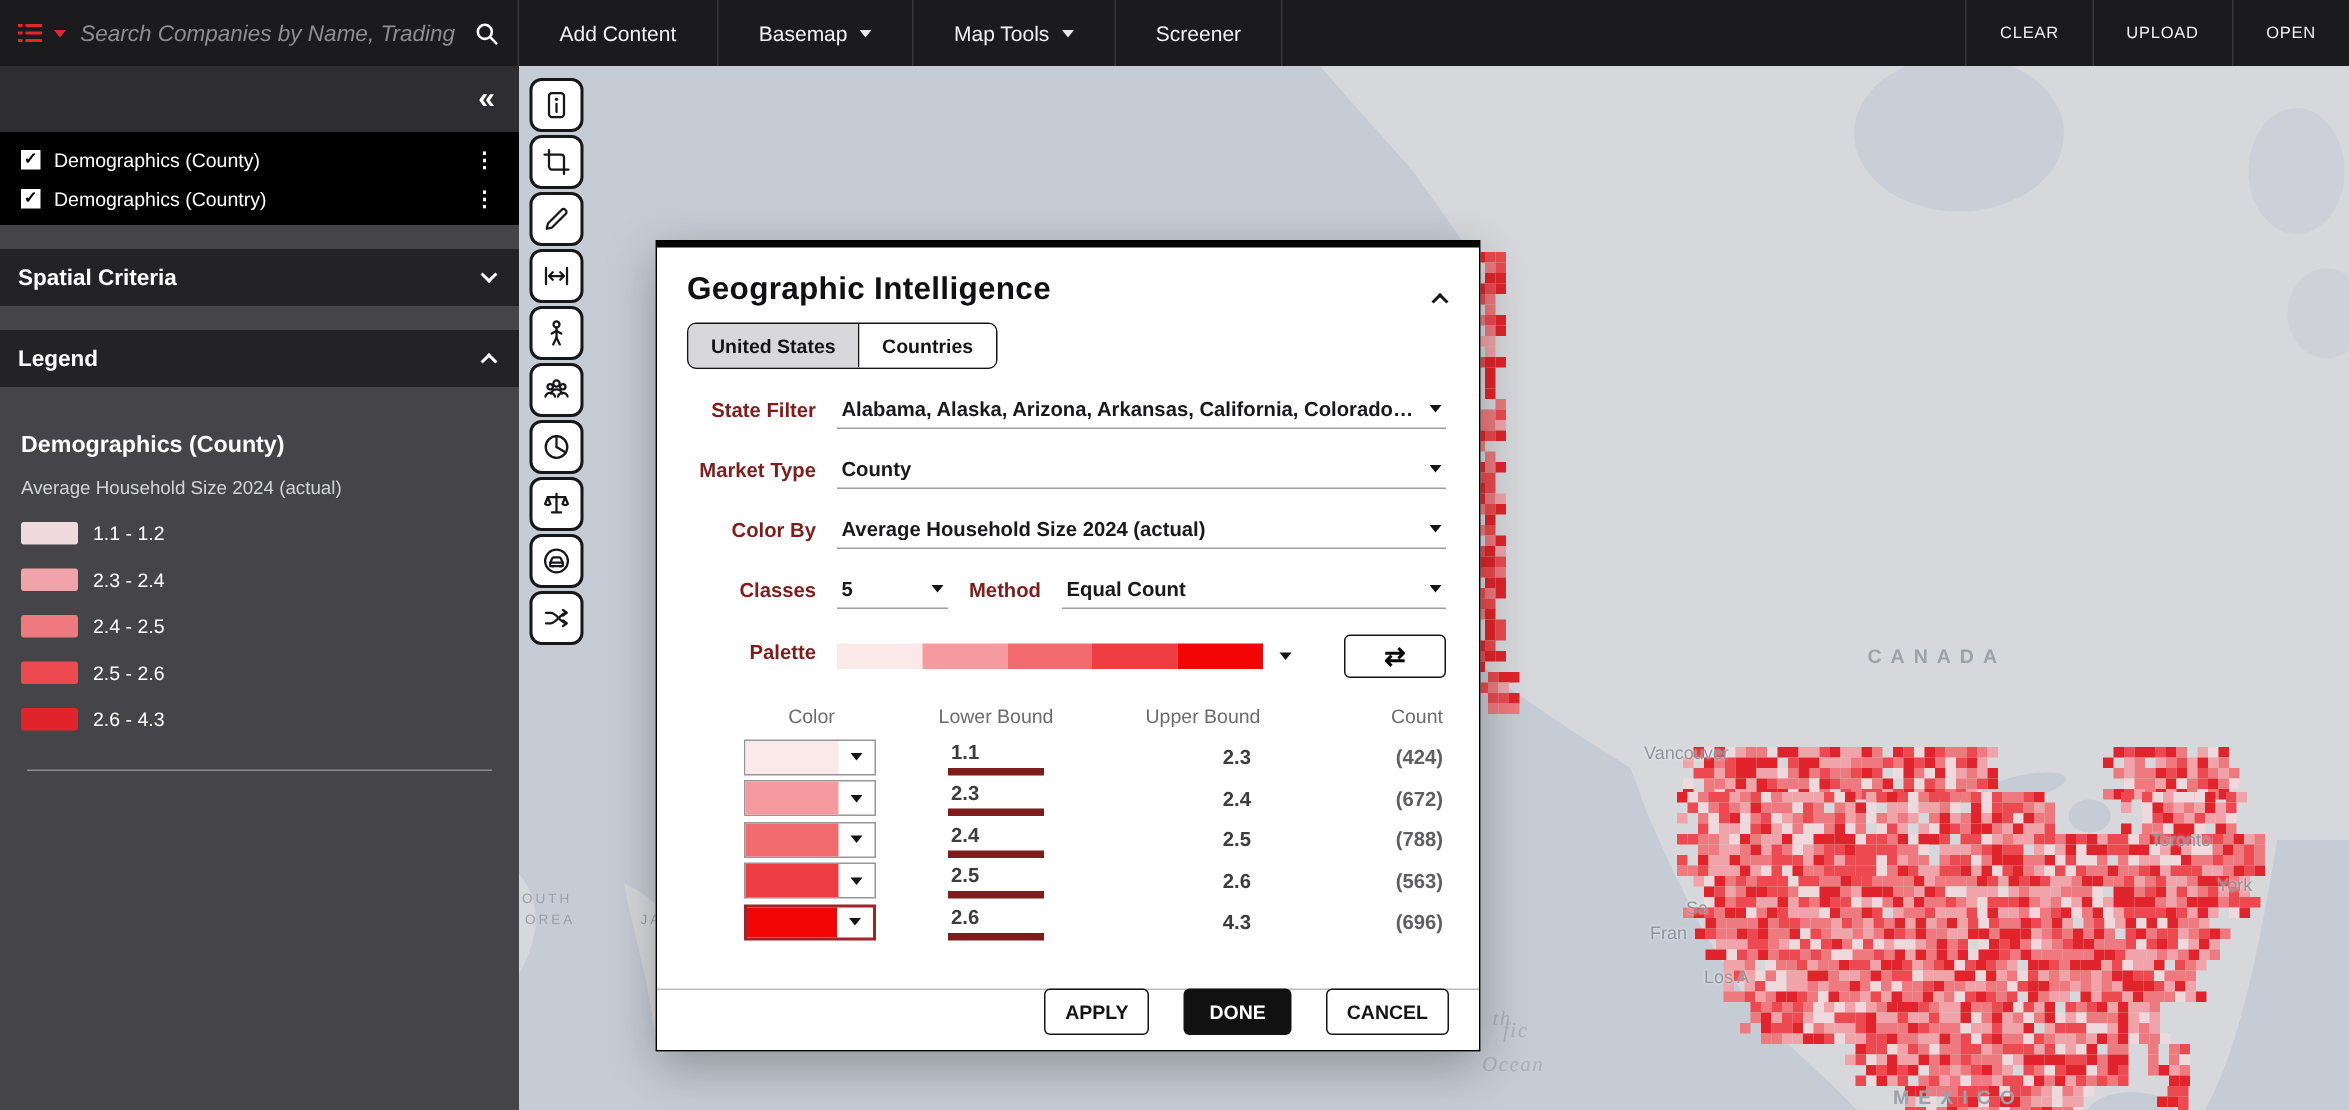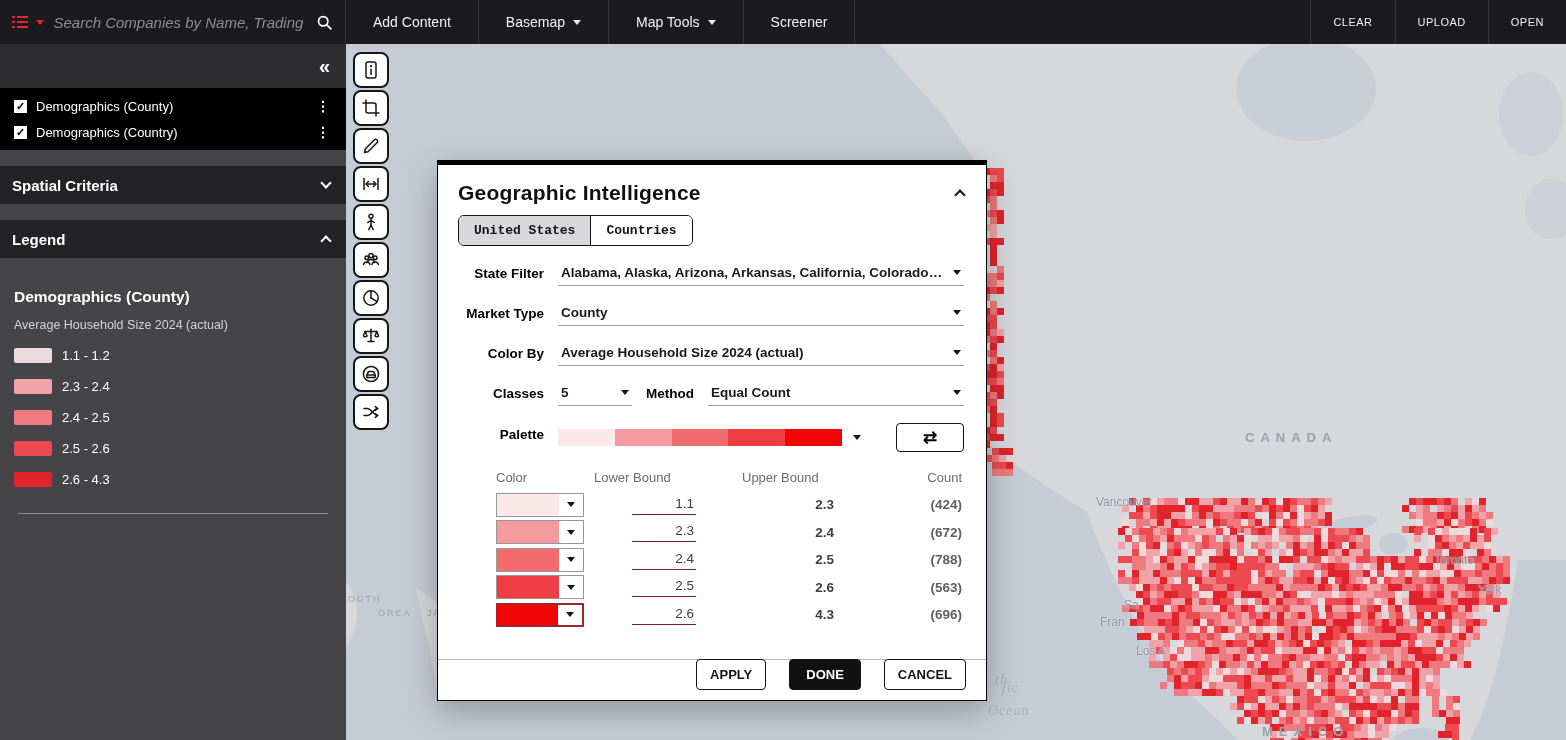--- a/index.html
+++ b/index.html
@@ -64,52 +64,52 @@
 
   
   .toolbar{position:absolute;left:353px;top:52px;z-index:10;display:flex;flex-direction:column}
   .tool{width:36px;height:36px;margin-bottom:2px;background:#fff;border:2px solid #17171a;border-radius:8px;
     display:flex;align-items:center;justify-content:center;cursor:pointer;padding:0}
   .ticon{width:20px;height:20px;stroke:#17171a;stroke-width:1.5;fill:none;stroke-linecap:round;stroke-linejoin:round}
 
   
   .modal{position:absolute;left:437px;top:160px;width:550px;height:541px;background:#fff;z-index:20;
     border:1px solid #000;border-top:5px solid #000;box-shadow:0 10px 32px rgba(0,0,0,.28);padding:16px 22px 0 20px}
-  .m-head{display:flex;align-items:center;justify-content:space-between}
+  .m-head{display:flex;align-items:flex-end;justify-content:space-between}
   .m-head h2{margin:0;font-size:21px;font-weight:700;color:#101013;letter-spacing:.2px}
   .tabs{display:inline-flex;margin-top:10px;border:1px solid #141414;border-radius:6px;overflow:hidden}
   .tab{background:#fff;border:none;padding:7px 15px;font-size:13px;font-weight:700;cursor:pointer;
-    font-family:Liberation Mono, monospace;color:#141414}
+    font-family:Liberation Sans, sans-serif;color:#141414}
   .tab.active{background:#d8d8da;border-right:1px solid #141414}
   .frow{display:flex;align-items:flex-end;margin-top:16px;height:24px}
-  .flabel{width:100px;text-align:right;font-weight:700;font-size:13.5px;color:#000000;padding-right:14px;padding-bottom:5px;flex:0 0 auto}
+  .flabel{width:100px;text-align:right;font-weight:700;font-size:13.5px;color:#7f1d1d;padding-right:14px;padding-bottom:5px;flex:0 0 auto}
   .flabel.w76{width:76px}
   .fvalue{flex:1;display:flex;align-items:center;justify-content:space-between;gap:8px;
     border-bottom:1px solid #9aa0a6;padding:2px 3px 5px;font-weight:700;font-size:13.5px;color:#19191c;cursor:pointer;min-width:0}
   .fvalue.small{flex:0 0 74px}
   .fv-text{overflow:hidden;text-overflow:ellipsis;white-space:nowrap}
   .frow.palette{height:30px;align-items:center}
   .pal-wrap{display:flex;align-items:center;gap:11px;flex:0 0 auto}
   .pal-bar{display:flex;width:284px;height:17px;cursor:pointer}
   .pal-bar span{flex:1}
   .reverse-btn{margin-left:auto;width:68px;height:29px;background:#fff;border:1.5px solid #141414;border-radius:4px;
     font-size:17px;font-weight:700;cursor:pointer;display:flex;align-items:center;justify-content:center;line-height:1}
   .tbl{margin-top:18px;margin-left:38px;margin-right:2px}
   .tbl-head,.tbl-row{display:grid;grid-template-columns:90px 140px 120px 1fr;column-gap:8px;align-items:center}
   .tbl-head{font-size:13px;color:#6b6b70;margin-bottom:6px}
-  .th{}
+  .th{text-align:center}
   .th.right{text-align:right}
   .tbl-row{height:27.5px}
   .color-box{width:88px;height:24px;border:1px solid #96969b;display:flex;align-items:stretch;cursor:pointer;background:#fff}
   .color-box.selected{border:2px solid #a2242a}
   .cb-swatch{flex:1}
   .cb-caret{width:24px;display:flex;align-items:center;justify-content:center}
   .cell-lower,.cell-upper{display:flex;justify-content:center}
-  .lower-input{width:64px;text-align:right;border-bottom:1px solid #7f1d1d;padding:1px 2px 3px;
-    font-weight:400;font-size:13.5px;color:#3d3d41;cursor:text}
+  .lower-input{width:64px;text-align:left;border-bottom:5px solid #7f1d1d;padding:1px 2px 3px;
+    font-weight:700;font-size:13.5px;color:#3d3d41;cursor:text}
   .cell-upper span{width:64px;text-align:right;font-weight:700;font-size:13.5px;color:#3d3d41}
   .cell-count{text-align:right;font-size:13.5px;font-weight:700;color:#5f5f63}
   .m-divider{position:absolute;left:0;right:0;top:494px;height:1px;background:#bcbcc0}
   .m-footer{position:absolute;right:20px;bottom:10px;display:flex;gap:23px}
   .btn{background:#fff;border:1.5px solid #141414;border-radius:4px;padding:7px 13px;font-size:13px;font-weight:700;
     cursor:pointer;font-family:"Liberation Sans",sans-serif;color:#141414}
   .btn.primary{background:#111;color:#fff;padding:7px 16px}
 </style>
 </head>
 <body>
@@ -1735,21 +1735,21 @@
       <span class="map-label city" style="left: 1088px; top: 509px;">Toronto</span>
       <span class="map-label city" style="left: 1132px; top: 539px;">York</span>
       <span class="map-label city" style="left: 778px; top: 554px;">Sa</span>
       <span class="map-label city" style="left: 754px; top: 571px;">Fran</span>
       <span class="map-label city" style="left: 790px; top: 600px;">Los A</span>
       <span class="map-label country" style="left: 916px; top: 680px;">MEXICO</span>
       <span class="map-label ocean" style="left: 649px; top: 628px;">th</span>
       <span class="map-label ocean" style="left: 656px; top: 636px;">fic</span>
       <span class="map-label ocean" style="left: 642px; top: 659px;">Ocean</span>
       <span class="map-label region" style="left: 2px; top: 550px;">OUTH</span>
-      <span class="map-label region" style="left: 4px; top: 564px; margin-left: 28px;">OREA</span>
+      <span class="map-label region" style="left: 4px; top: 564px;">OREA</span>
       <span class="map-label region" style="left: 81px; top: 564px;">JA</span>
       <span class="map-label region" style="left: 95px; top: 579px;">To</span>
     </div>
 </div>
 
 <header class="topbar">
   <div class="tb-search">
     <div class="ham">
       <span class="hrow">
           <i class="hdot"></i>

